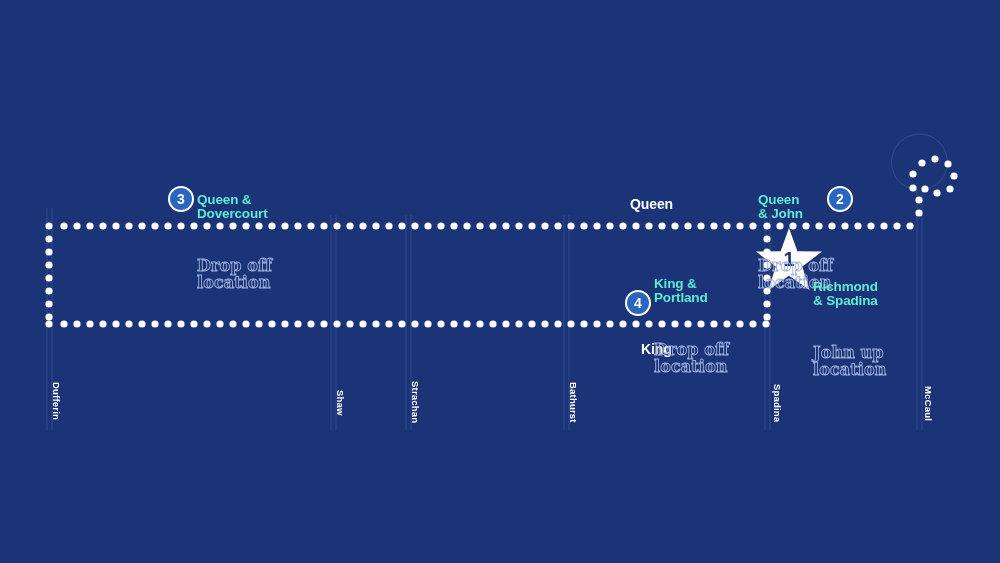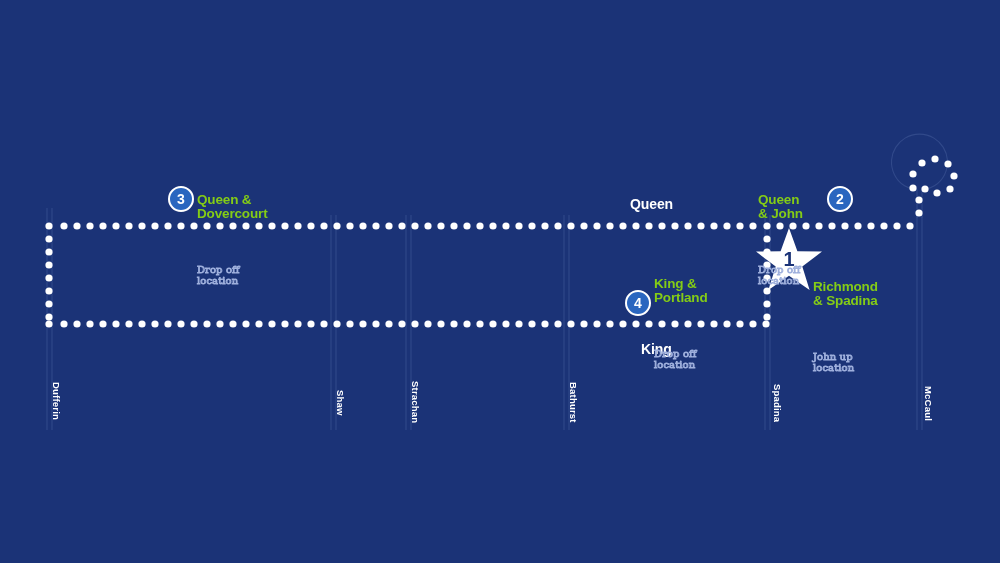--- a/index.html
+++ b/index.html
@@ -26,31 +26,31 @@
 
   
   .label-block {
     position: absolute;
     line-height: 1.08;
     white-space: pre;
   }
   .stop-name {
     font-size: 13.5px;
     font-weight: 700;
-    color: #84cc16;
+    color: #5eead4;
     letter-spacing: -0.15px;
   }
   .stop-sub {
     font-family: "DejaVu Serif", "Liberation Serif", serif;
-    font-size: 10px;
-    font-weight: 400;
+    font-size: 16px;
+    font-weight: 700;
     letter-spacing: 0.1px;
     color: transparent;
     -webkit-text-stroke: 0.9px #9fb0dd;
-    margin-top: 9px;
+    margin-top: 1px;
   }
   .route-name {
     position: absolute;
     font-size: 14px;
     font-weight: 700;
     color: #ffffff;
     letter-spacing: -0.1px;
   }
   .street-name {
     position: absolute;

